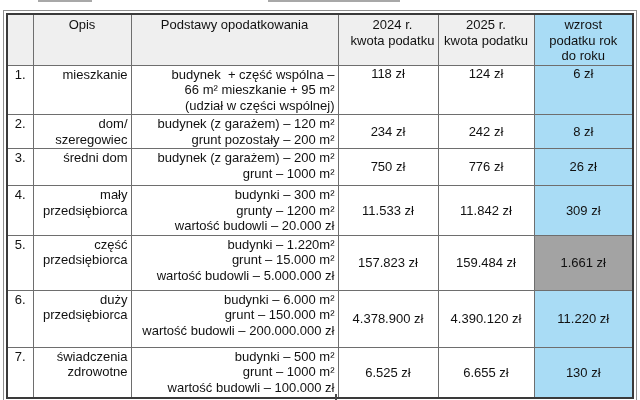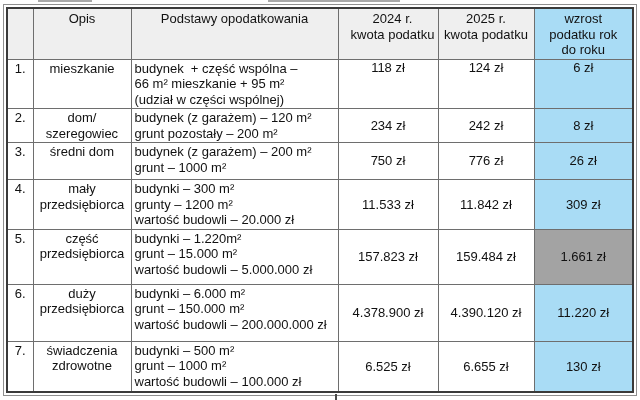--- a/index.html
+++ b/index.html
@@ -12,21 +12,21 @@
   }
   .stage { position: relative; width: 640px; height: 400px; background: #ffffff; }
 
   
   .artifact { position: absolute; background: #a8a8a8; }
   .artifact.top-1 { left: 38px;  top: 0; width: 54px;  height: 2px; }
   .artifact.top-2 { left: 268px; top: 0; width: 132px; height: 2px; }
   .artifact.bottom-tick { left: 335px; top: 394px; width: 2px; height: 6px; background: #4a4a4a; }
 
   table.taxtable {
-    position: absolute; left: 6px; top: 7px;
+    position: absolute; left: 6px; top: 13px;
     width: 628px;
     border-collapse: collapse;
     table-layout: fixed;
     border: 2px solid #3a3a3a;
     outline: 1px solid #8f8f8f;
     outline-offset: 2px;
     font-size: 13px;
     line-height: 15.5px;
   }
   th, td {
@@ -48,22 +48,22 @@
   thead tr { height: 51px; }
   tbody tr:nth-child(1) { height: 48px; }
   tbody tr:nth-child(2) { height: 34px; }
   tbody tr:nth-child(3) { height: 37px; }
   tbody tr:nth-child(4) { height: 49px; }
   tbody tr:nth-child(5) { height: 55px; }
   tbody tr:nth-child(6) { height: 57px; }
   tbody tr:nth-child(7) { height: 51px; }
 
   td.nr   { text-align: center; }
-  td.opis { text-align: center; }
-  td.pods { text-align: left; }
+  td.opis { text-align: right; }
+  td.pods { text-align: right; }
   td.pods div { white-space: pre-wrap; }
   td.val  { text-align: center; vertical-align: middle; }
   td.val.vtop { vertical-align: top; padding-top: 0; }
 </style>
 </head>
 <body>
 
 <div class="stage">
   <div class="artifact top-1"></div>
   <div class="artifact top-2"></div>

